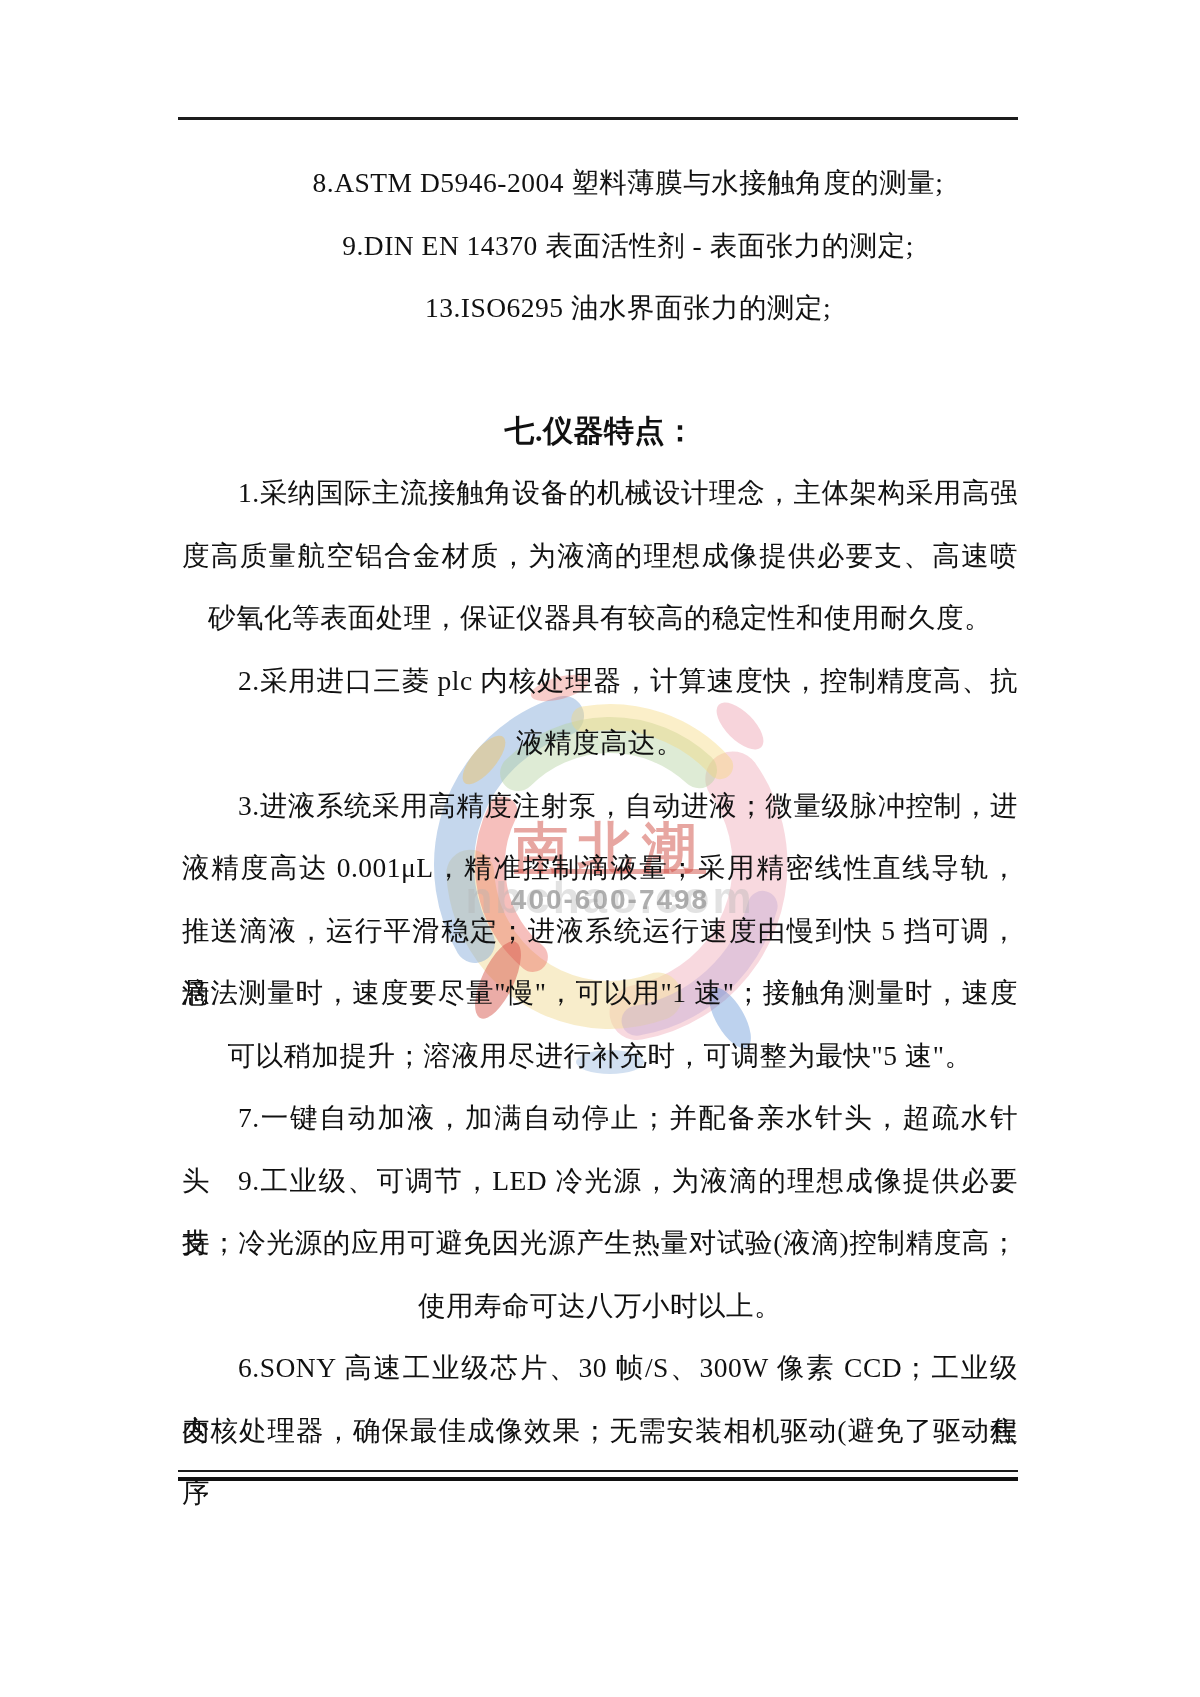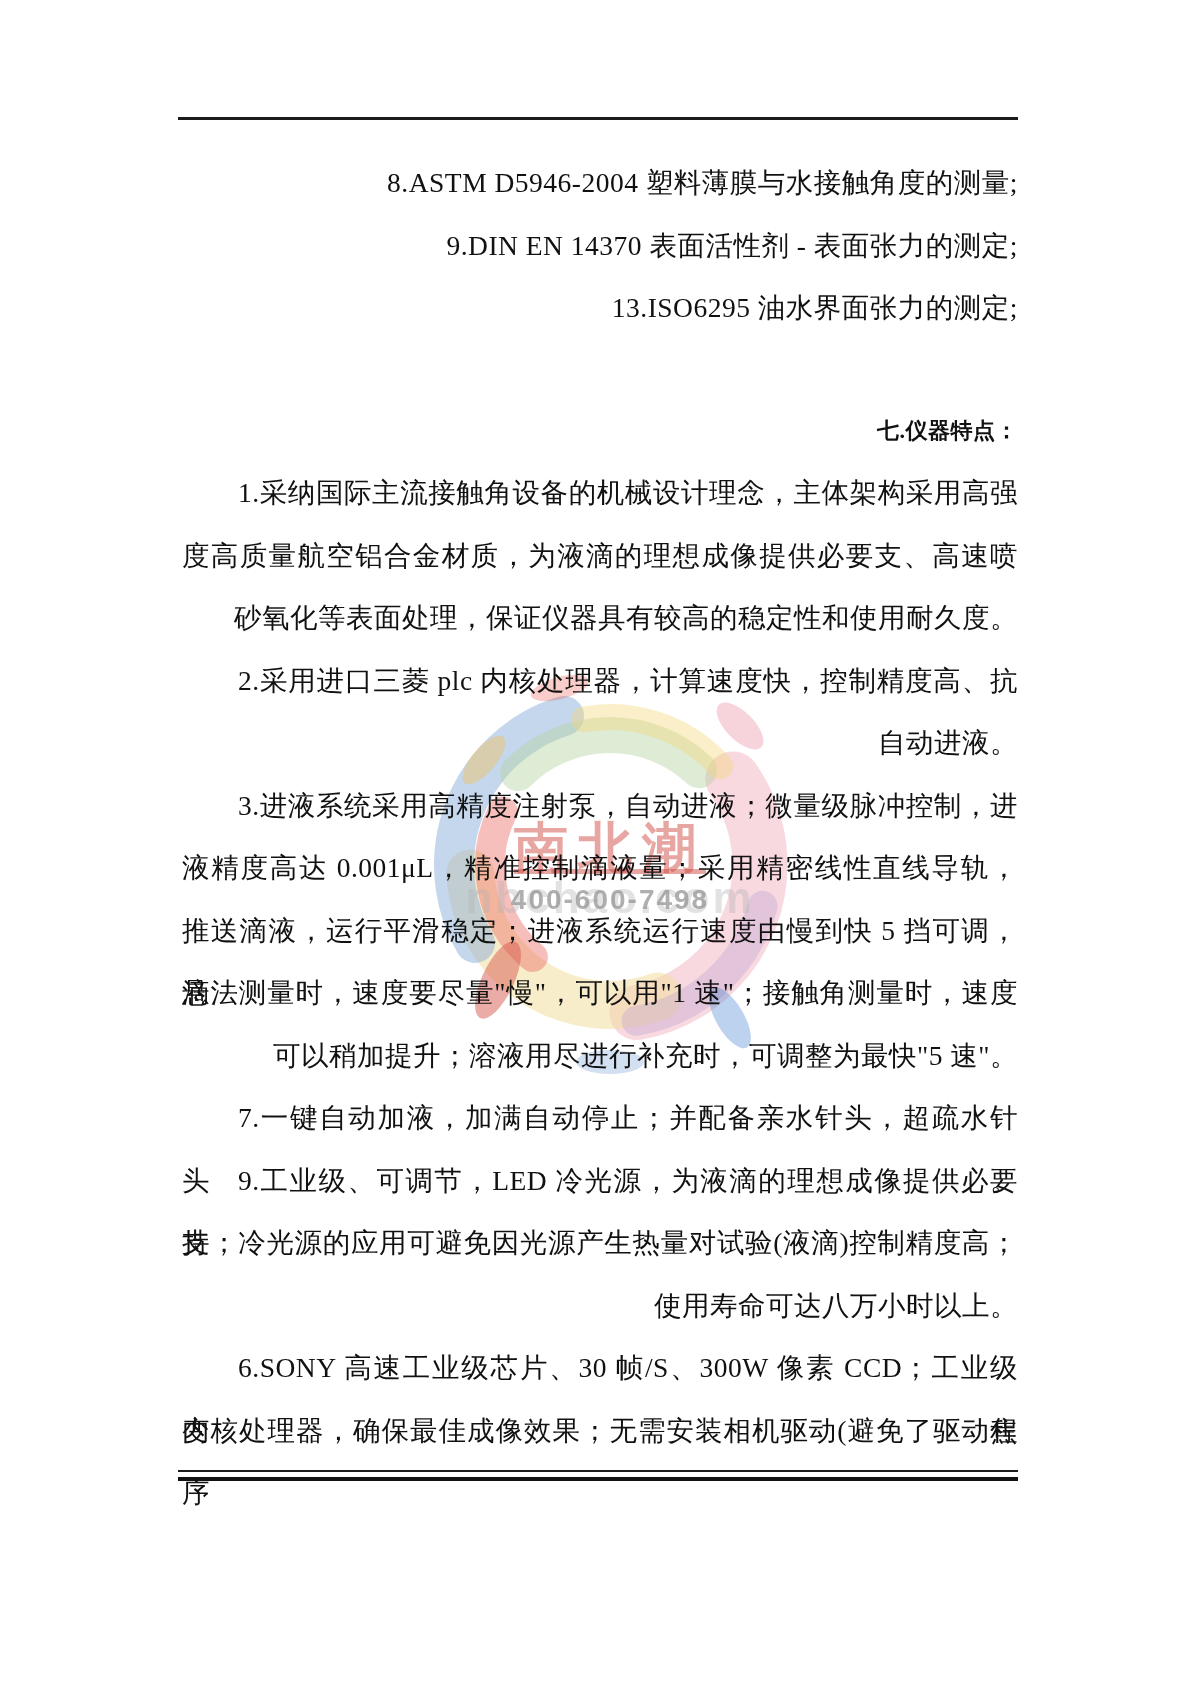--- a/index.html
+++ b/index.html
@@ -77,30 +77,30 @@
     top: 152px;
     width: 836px;
     z-index: 1;
     color: #111111;
   }
   .line {
     height: 62.5px;
     line-height: 62.5px;
     font-size: 27.5px;
     letter-spacing: 0.5px;
-    text-align: right;
+    text-align: center;
   }
   .line.indent { text-indent: 56px; }
   .line.justify {
     text-align: justify;
     text-align-last: justify;
   }
   .line.heading {
     font-weight: bold;
-    font-size: 22px;
+    font-size: 30px;
   }
 </style>
 </head>
 <body>
 
 <div class="page">
 
   <div class="rule-top"></div>
 
   <div class="watermark">
@@ -130,21 +130,21 @@
 
   <div class="content" id="content">
       <div class="line indent">8.ASTM D5946-2004 塑料薄膜与水接触角度的测量;</div>
       <div class="line indent">9.DIN EN 14370 表面活性剂 - 表面张力的测定;</div>
       <div class="line indent">13.ISO6295 油水界面张力的测定;</div>
       <div class="line heading" style="margin-top: 60px;">七.仪器特点：</div>
       <div class="line indent justify">1.采纳国际主流接触角设备的机械设计理念，主体架构采用高强</div>
       <div class="line justify">度高质量航空铝合金材质，为液滴的理想成像提供必要支、高速喷</div>
       <div class="line">砂氧化等表面处理，保证仪器具有较高的稳定性和使用耐久度。</div>
       <div class="line indent justify">2.采用进口三菱 plc 内核处理器，计算速度快，控制精度高、抗</div>
-      <div class="line">自动进液。</div>
+      <div class="line">液精度高达。</div>
       <div class="line indent justify">3.进液系统采用高精度注射泵，自动进液；微量级脉冲控制，进</div>
       <div class="line justify">液精度高达 0.001μL，精准控制滴液量；采用精密线性直线导轨，</div>
       <div class="line justify">推送滴液，运行平滑稳定；进液系统运行速度由慢到快 5 挡可调，悬</div>
       <div class="line justify">滴法测量时，速度要尽量"慢"，可以用"1 速"；接触角测量时，速度</div>
       <div class="line">可以稍加提升；溶液用尽进行补充时，可调整为最快"5 速"。</div>
       <div class="line indent justify">7.一键自动加液，加满自动停止；并配备亲水针头，超疏水针头。</div>
       <div class="line indent justify">9.工业级、可调节，LED 冷光源，为液滴的理想成像提供必要支</div>
       <div class="line justify">持；冷光源的应用可避免因光源产生热量对试验(液滴)控制精度高；</div>
       <div class="line">使用寿命可达八万小时以上。</div>
       <div class="line indent justify">6.SONY 高速工业级芯片、30 帧/S、300W 像素 CCD；工业级变焦</div>

